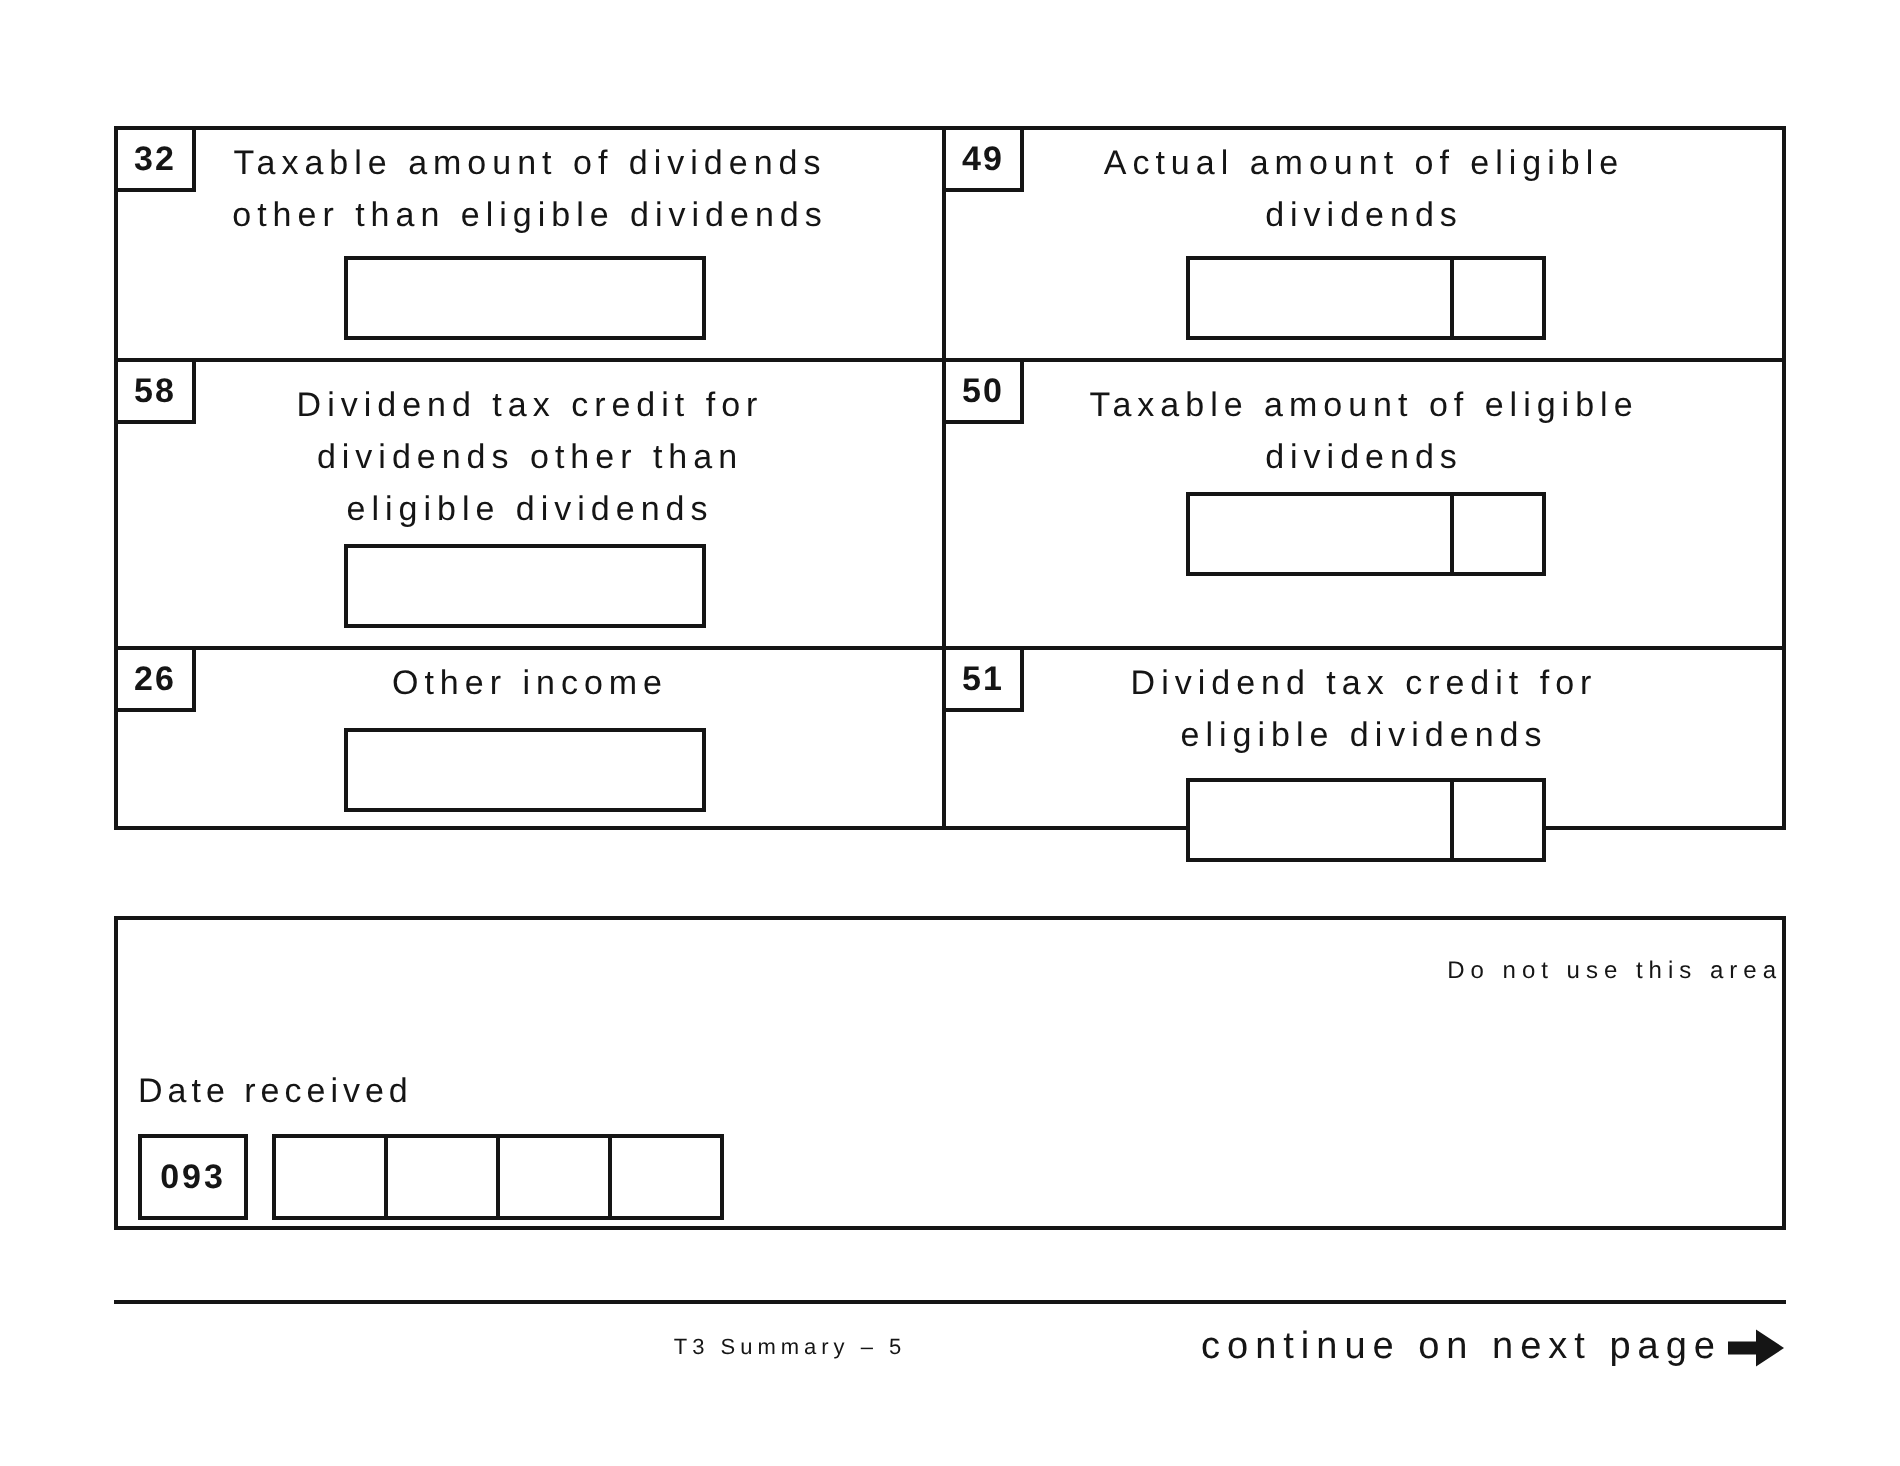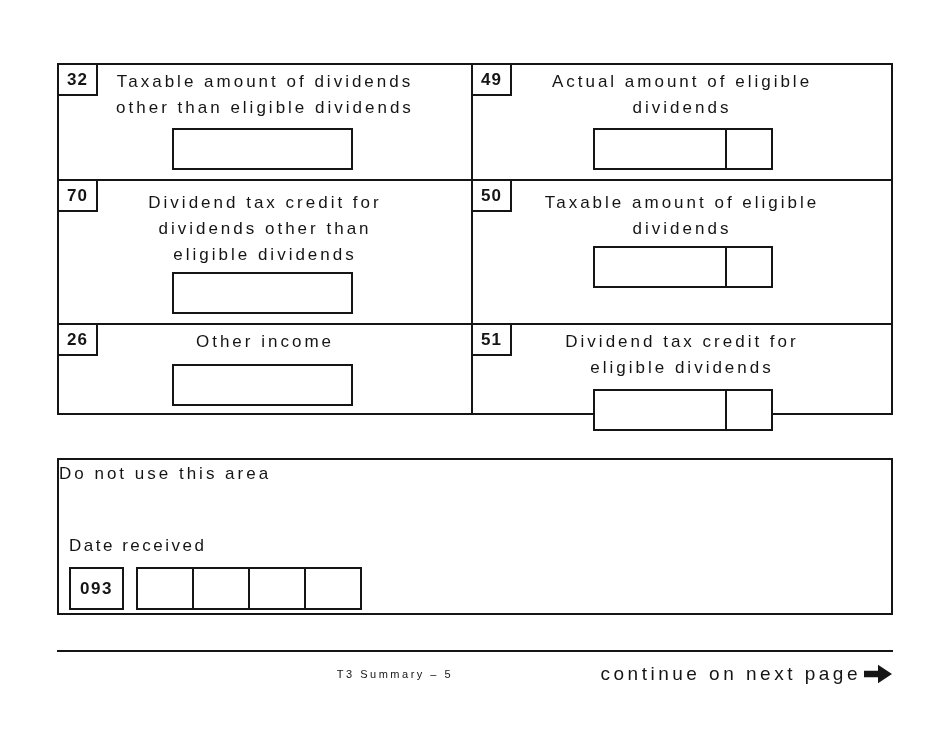--- a/index.html
+++ b/index.html
@@ -47,21 +47,21 @@
   .amt-3{left:120px;top:65px;width:180px;height:42px;}
   .amt-4{left:113px;top:39px;width:181px;height:42px;}
   .amt-5{left:120px;top:64px;width:180px;height:42px;}
 
   
   .office-box{
     position:absolute;left:57px;top:458px;width:836px;height:157px;
     border:2px solid var(--ink);
   }
   .office-title{
-    padding-top:4px;text-align:left;font-size:17px;letter-spacing:3px;
+    padding-top:18px;text-align:right;font-size:12px;letter-spacing:3px;
   }
   .date-label{
     position:absolute;left:10px;top:76px;font-size:17px;letter-spacing:2.5px;
   }
   .code-box{
     position:absolute;left:10px;top:107px;width:55px;height:43px;
     border:2px solid var(--ink);display:flex;align-items:center;justify-content:center;
     font-weight:bold;font-size:17px;letter-spacing:1.5px;
   }
   .date-cells{
@@ -108,21 +108,21 @@
       </div>
       <div class="cell-label">Actual amount of eligible
 dividends</div>
       <div class="amount amt-1">
         <div class="cents"></div>
       </div>
     </div>
 
     <div class="cell col-left bb row2">
       <div class="tag">
-        <span>70</span>
+        <span>58</span>
       </div>
       <div class="cell-label">Dividend tax credit for
 dividends other than
 eligible dividends</div>
       <div class="amount amt-2"></div>
     </div>
 
     <div class="cell bb row2">
       <div class="tag">
         <span>50</span>

